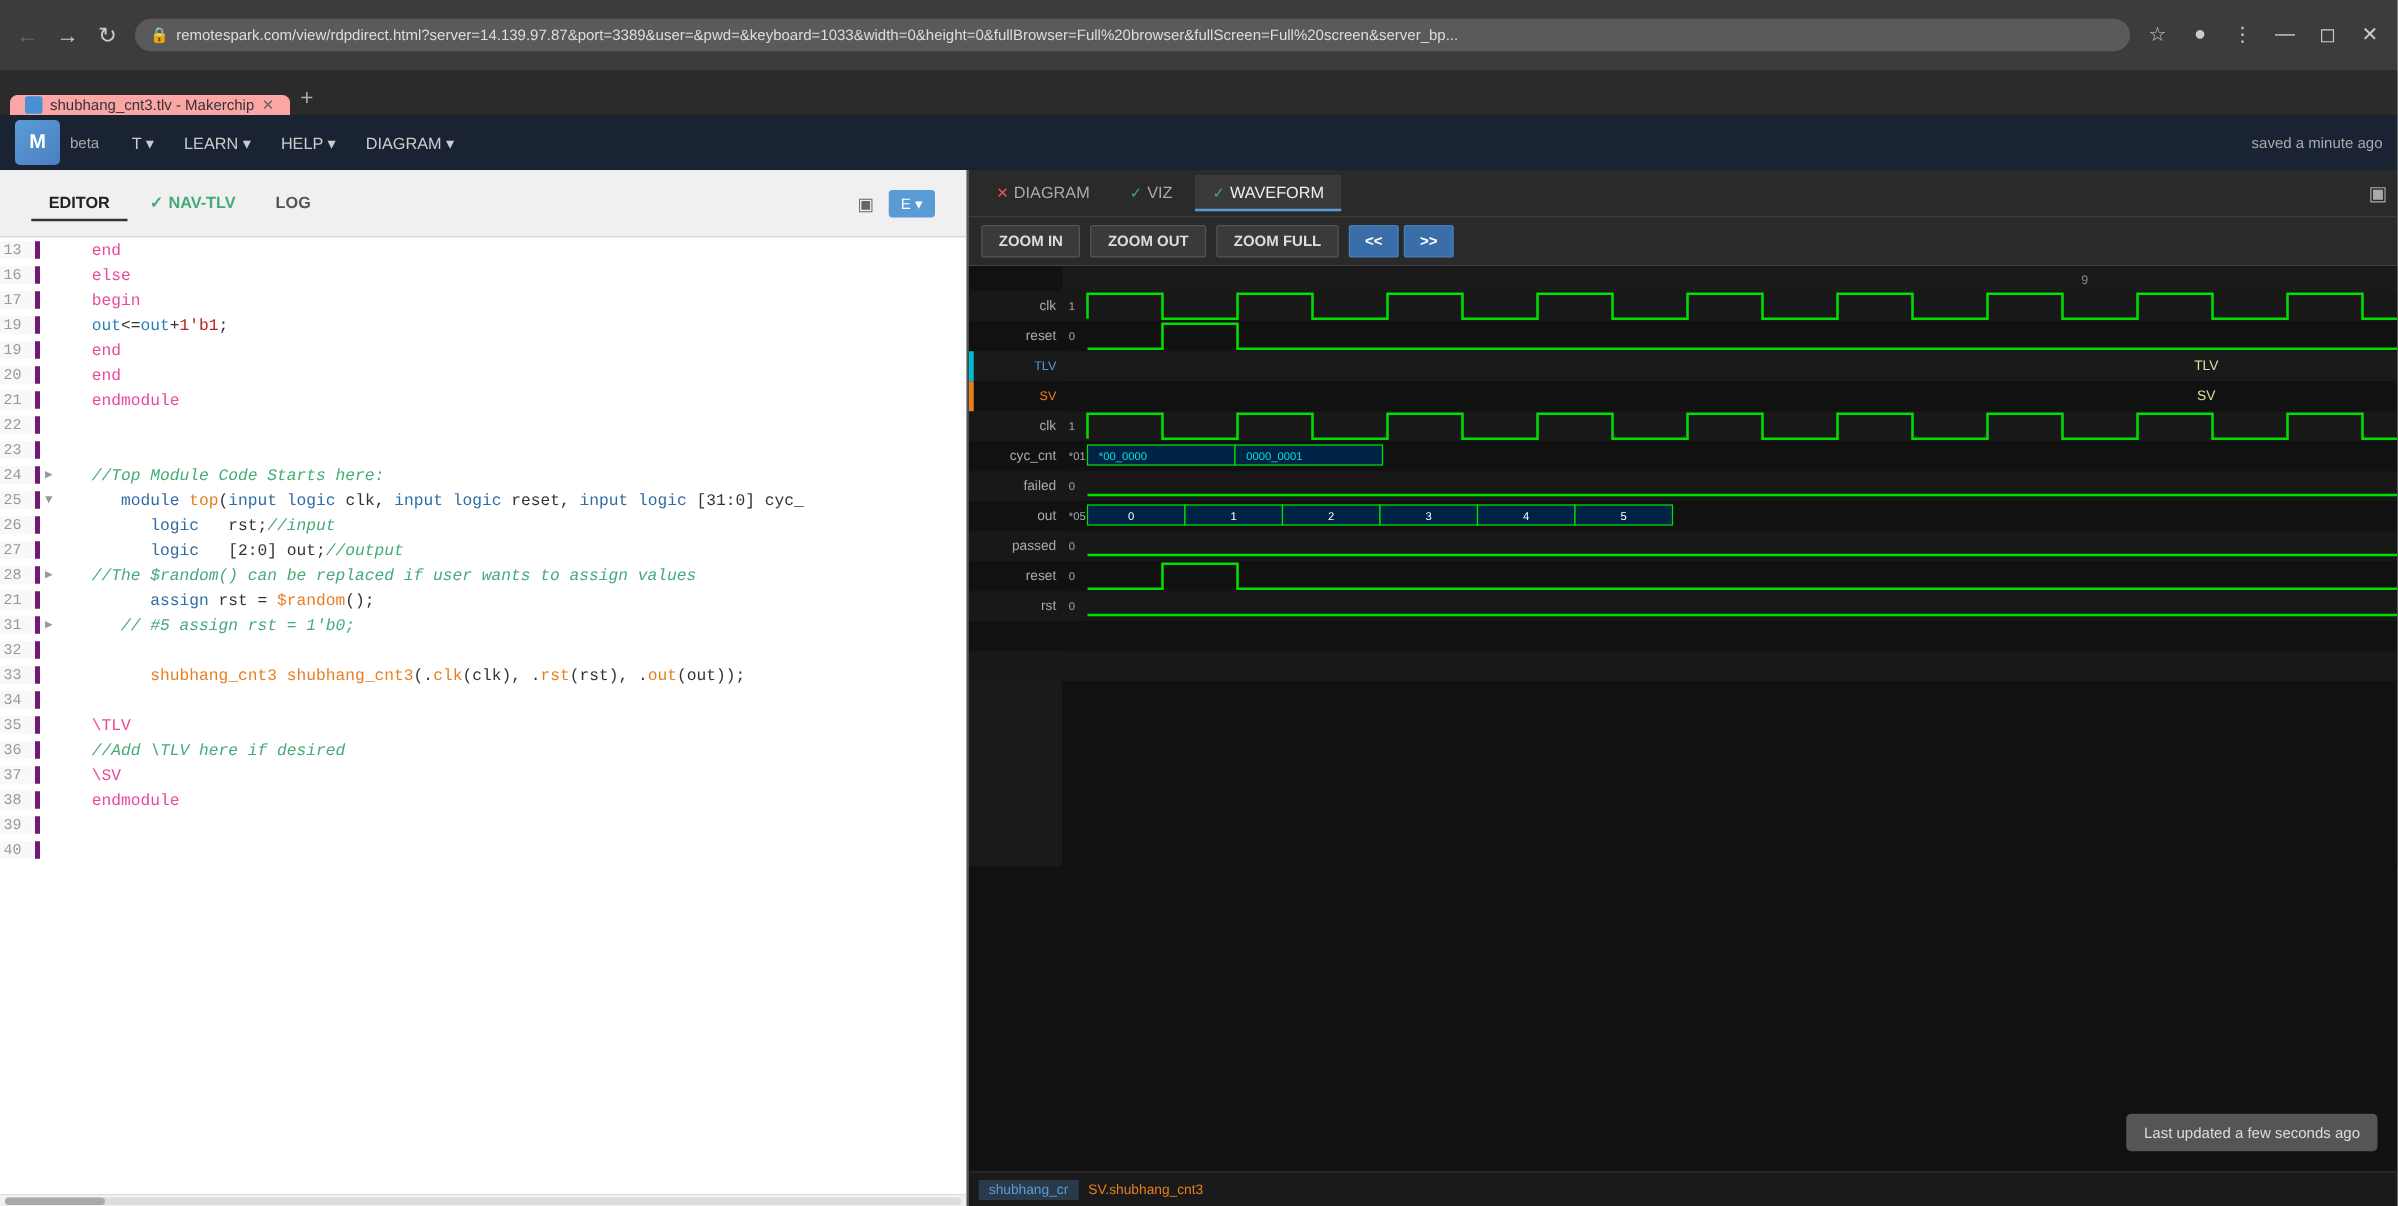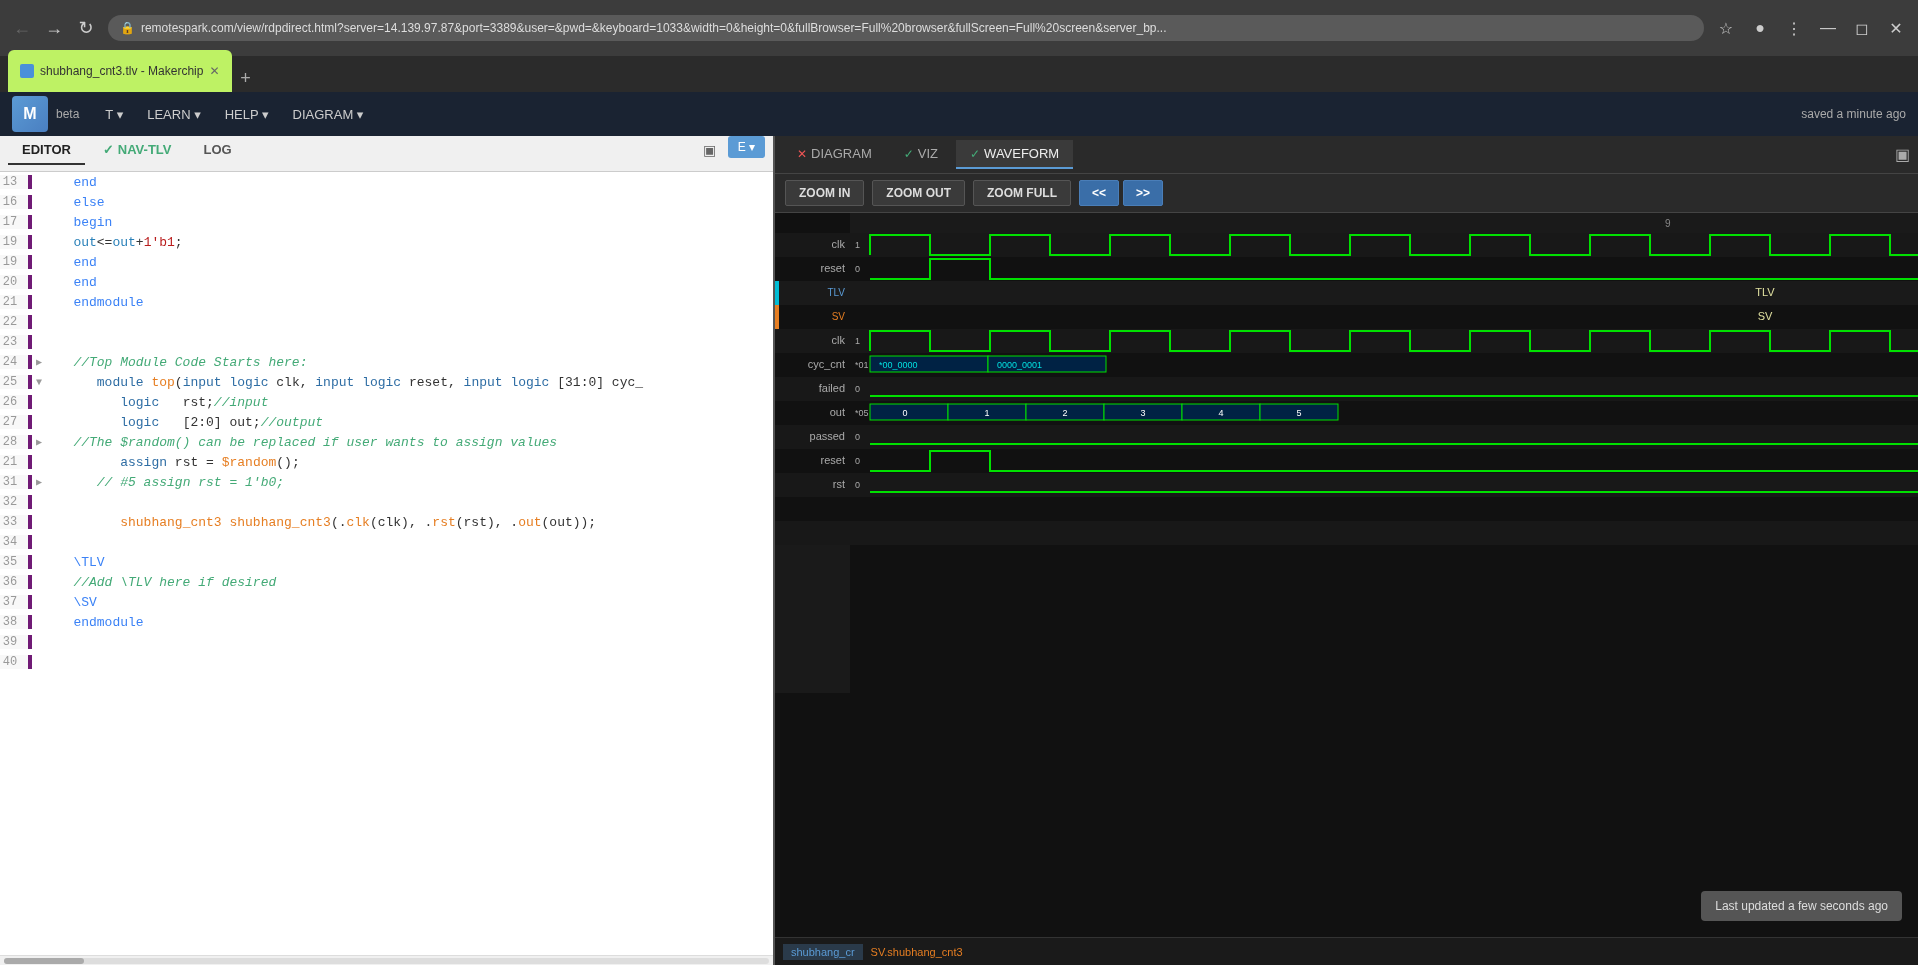--- a/index.html
+++ b/index.html
@@ -38,22 +38,22 @@
 
     
     .tab-bar {
       background: #2b2b2b;
       height: 36px;
       display: flex;
       align-items: flex-end;
       padding: 0 8px;
     }
     .browser-tab {
-      background: #bef264;
-      height: 42px;
+      background: #fca5a5;
+      height: 16px;
       padding: 1px 12px;
       display: flex;
       align-items: center;
       gap: 6px;
       font-size: 12px;
       color: #333;
       border-radius: 6px 6px 0 0;
       min-width: 200px;
       max-width: 280px;
     }
@@ -85,25 +85,25 @@
     .saved-text { color: #aaa; font-size: 12px; }
 
     
     .main-content { display: flex; flex: 1; overflow: hidden; }
 
     
     .editor-panel { width: 775px; display: flex; flex-direction: column; border-right: 2px solid #555; }
 
     .editor-tabs {
       display: flex;
-      align-items: flex-start;
+      align-items: center;
       background: #f0f0f0;
       border-bottom: 1px solid #ccc;
-      height: 36px;
-      padding: 0 8px;
+      height: 54px;
+      padding: 0 25px;
       gap: 4px;
     }
     .editor-tab {
       padding: 6px 14px;
       font-size: 13px;
       font-weight: bold;
       cursor: pointer;
       border-bottom: 2px solid transparent;
       color: #555;
     }
@@ -136,21 +136,21 @@
       text-align: center;
       padding-right: 8px;
       color: #999;
       font-size: 12px;
       user-select: none;
       background: #f8f8f8;
       border-right: 4px solid #701a75;
     }
     .line-fold { width: 14px; min-width: 14px; color: #999; font-size: 10px; text-align: center; }
     .line-code { padding-left: 4px; white-space: pre; color: #333; }
-    .kw { color: #3b82f6; }
+    .kw { color: #ec4899; }
     .kw2 { color: #2e6da4; }
     .op { color: #333; }
     .cm { color: #4a7; font-style: italic; }
     .str { color: #b91c1c; }
     .fn { color: #e67e22; }
     .sig { color: #2980b9; }
 
     .editor-scrollbar { height: 10px; background: #f0f0f0; border-top: 1px solid #ddd; display: flex; align-items: center; padding: 0 4px; }
     .scrollbar-track { flex: 1; height: 6px; background: #ddd; border-radius: 3px; position: relative; }
     .scrollbar-thumb { width: 80px; height: 6px; background: #aaa; border-radius: 3px; position: absolute; left: 0; }

